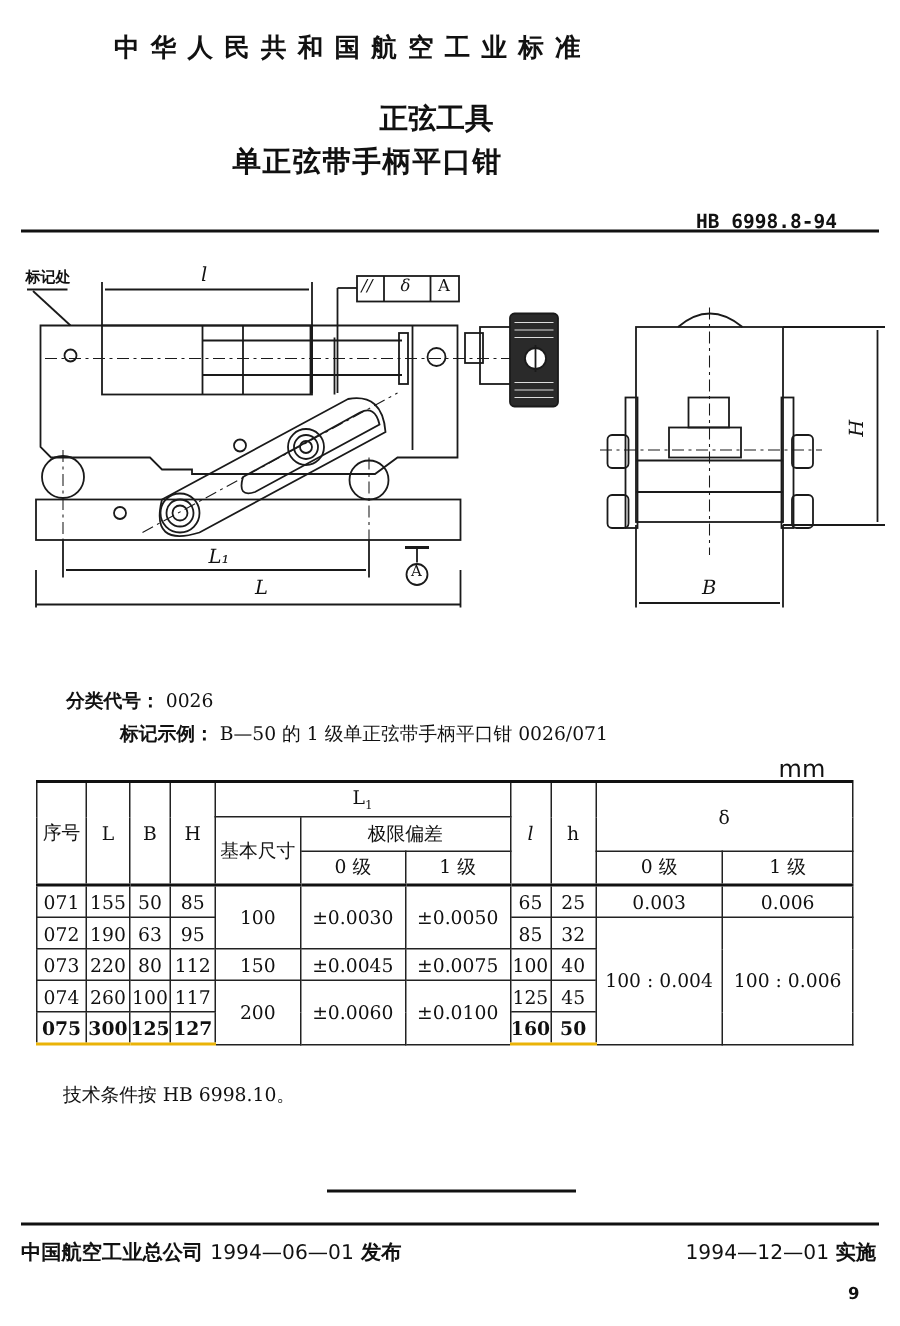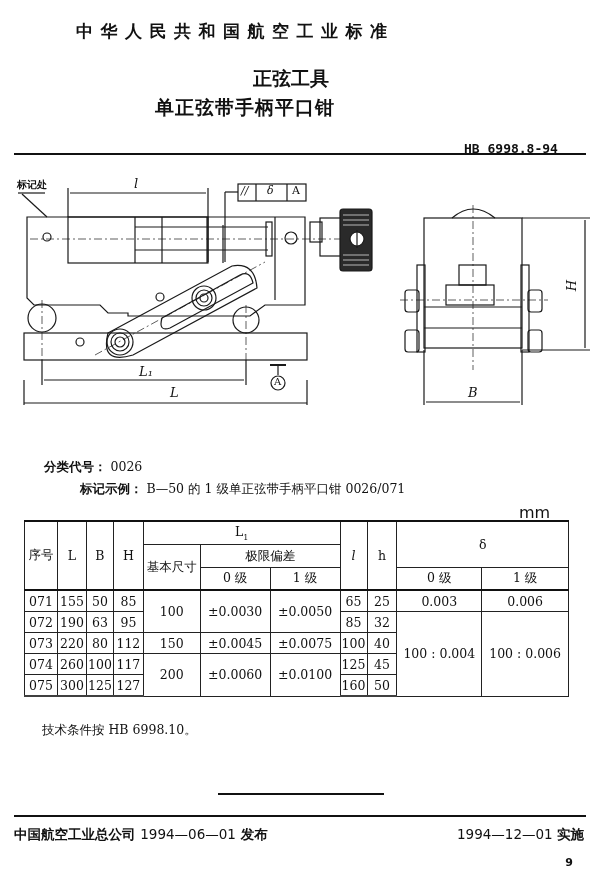--- a/index.html
+++ b/index.html
@@ -19,21 +19,21 @@
   table.spec { position: absolute; left: 24px; top: 520px; width: 545px; border-collapse: collapse;
                font-family: "DejaVu Serif", serif; font-size: 12.5px; }
   table.spec td, table.spec th { border: 1px solid #222; text-align: center; padding: 0; font-weight: normal; }
   table.spec th { font-size: 12.5px; }
   table.spec tr.hr1 th { height: 22px; }
   table.spec tr.hr2 th { height: 22px; }
   table.spec tr.hr3 th { height: 21px; }
   table.spec tbody td { height: 20px; }
   table.spec thead { border-top: 2px solid #111; }
   table.spec tbody tr:first-child td { border-top: 2px solid #111; }
-  table.spec tbody tr:last-child td { border-bottom: 2px solid #404040; }
+  table.spec tbody tr:last-child td { border-bottom: 2px solid #eab308; font-weight: bold; }
   .sub { font-size: 8px; vertical-align: sub; }
   .tech { left: 42px; top: 722px; font-size: 12.5px; }
   .short-rule { left: 218px; top: 793px; width: 166px; height: 1.5px; background: #111; }
   .footer-rule { left: 14px; top: 815px; width: 572px; height: 2px; background: #111; }
   .publisher { left: 14px; top: 826px; font-family: "DejaVu Sans", sans-serif; font-size: 13.5px; font-weight: bold; white-space: nowrap; }
   .publisher .d { font-weight: normal; }
   .effective { right: 16px; top: 826px; font-family: "DejaVu Sans", sans-serif; font-size: 13.5px; white-space: nowrap; margin-left: 24px; }
   .effective .b { font-weight: bold; }
   .page-num { right: 27px; top: 856px; font-family: "DejaVu Sans", sans-serif; font-size: 11px; font-weight: bold; }
 </style>

